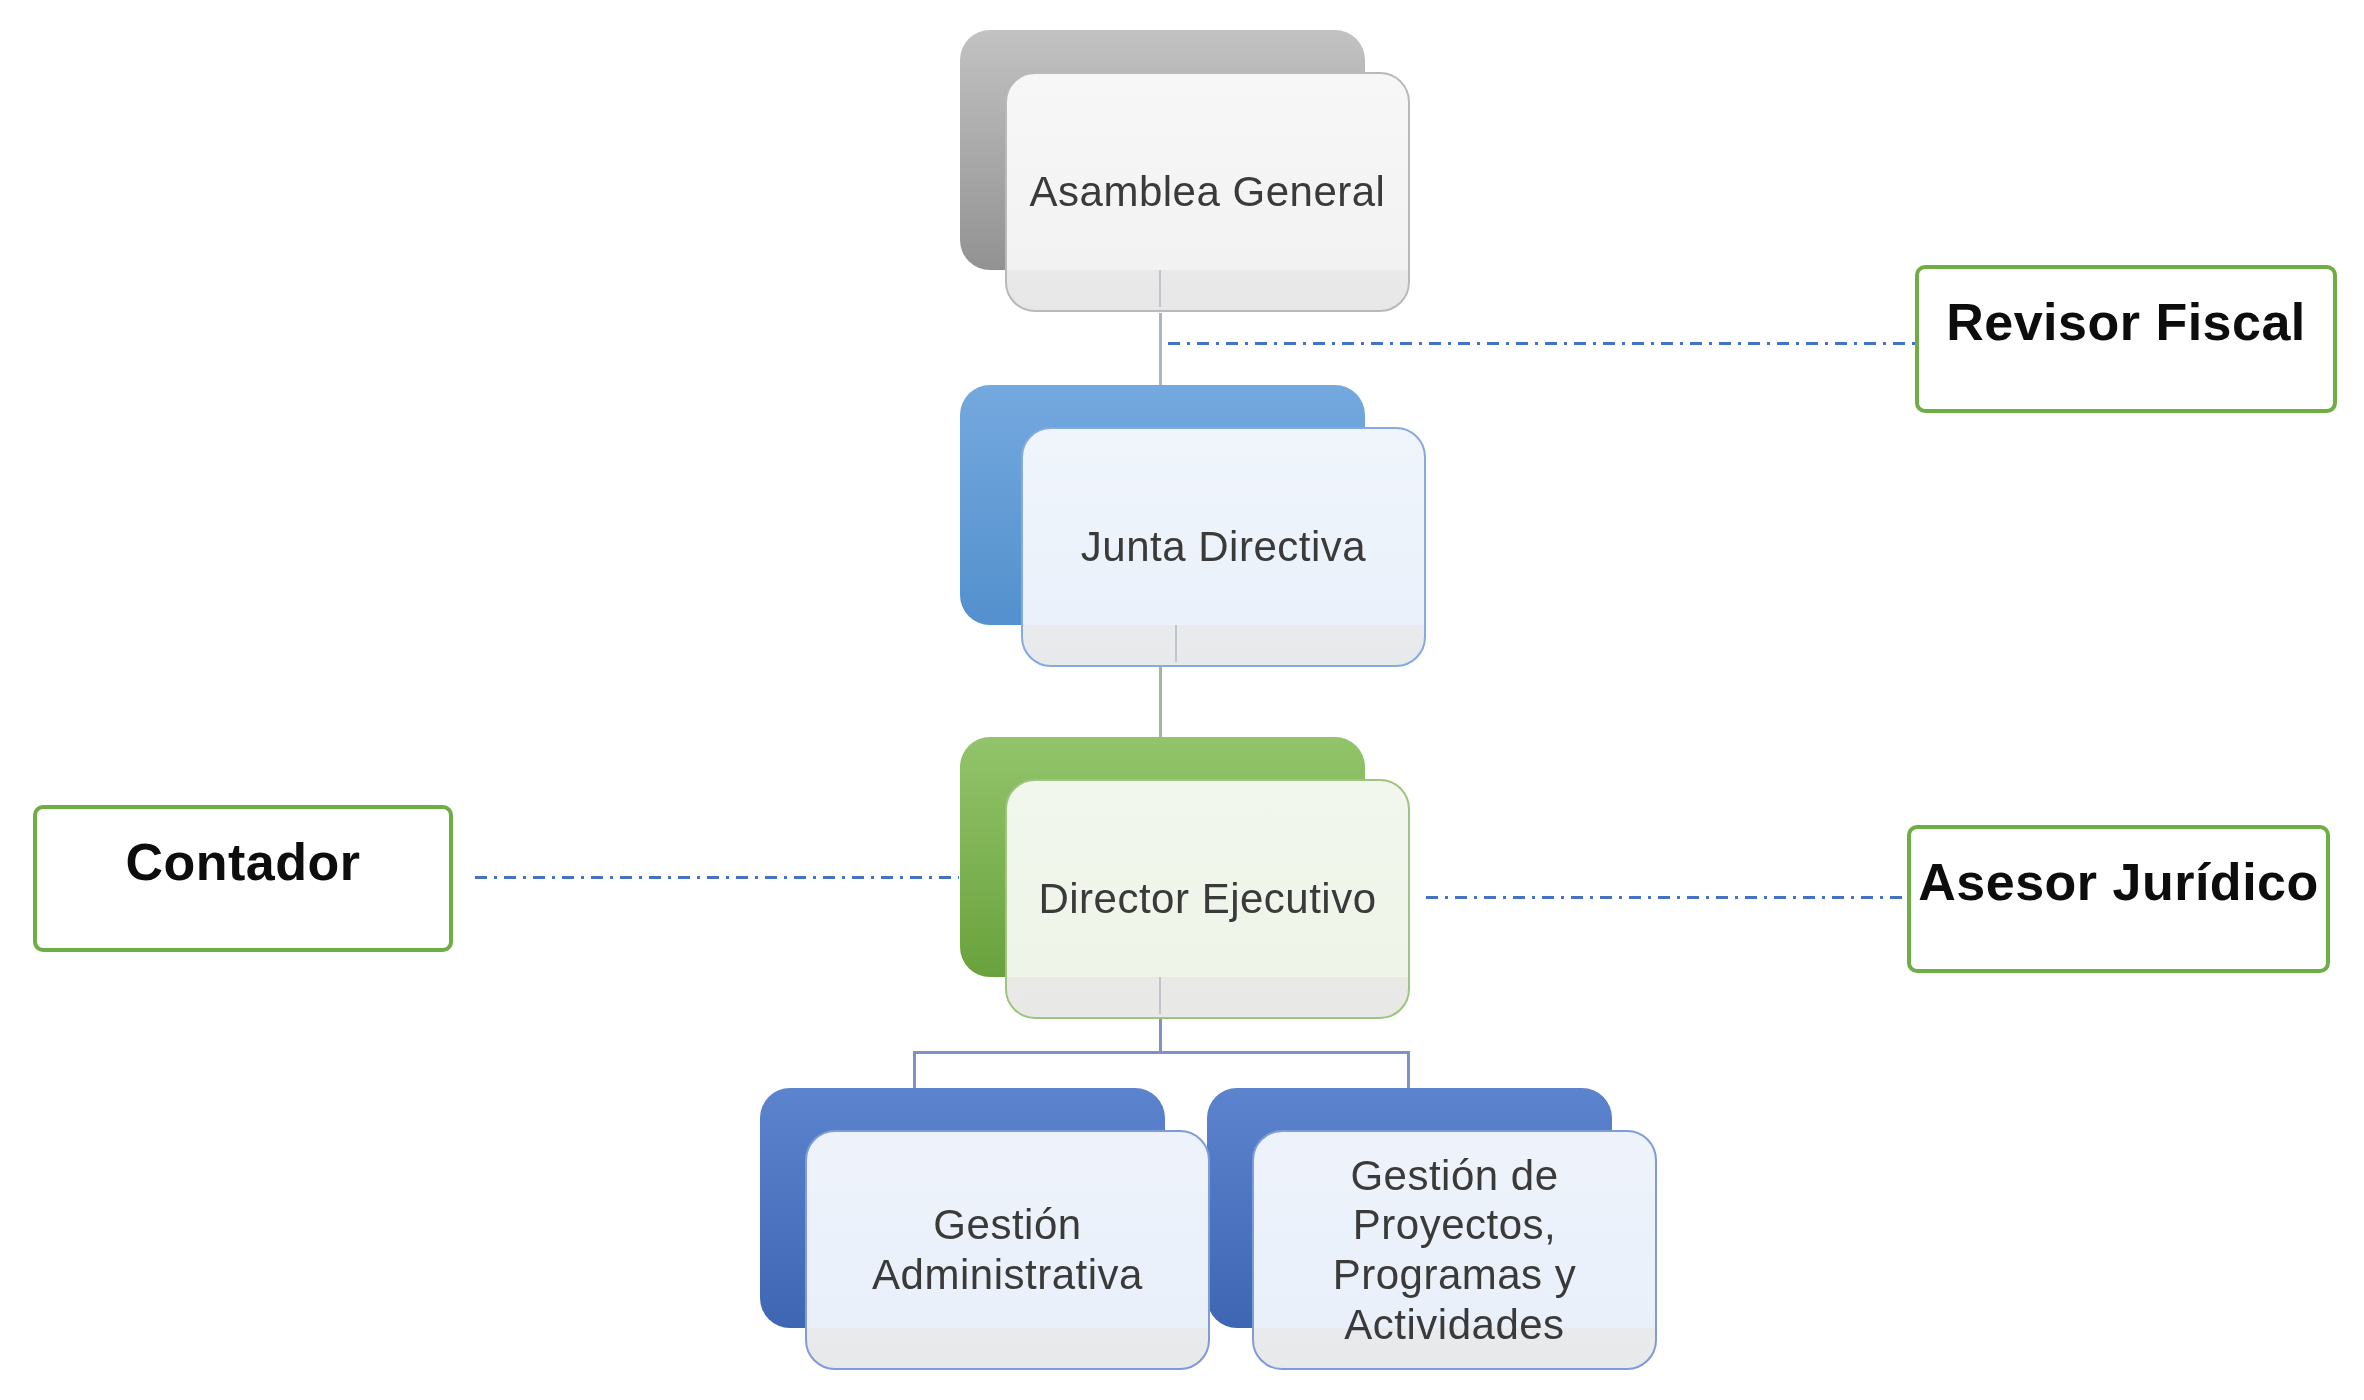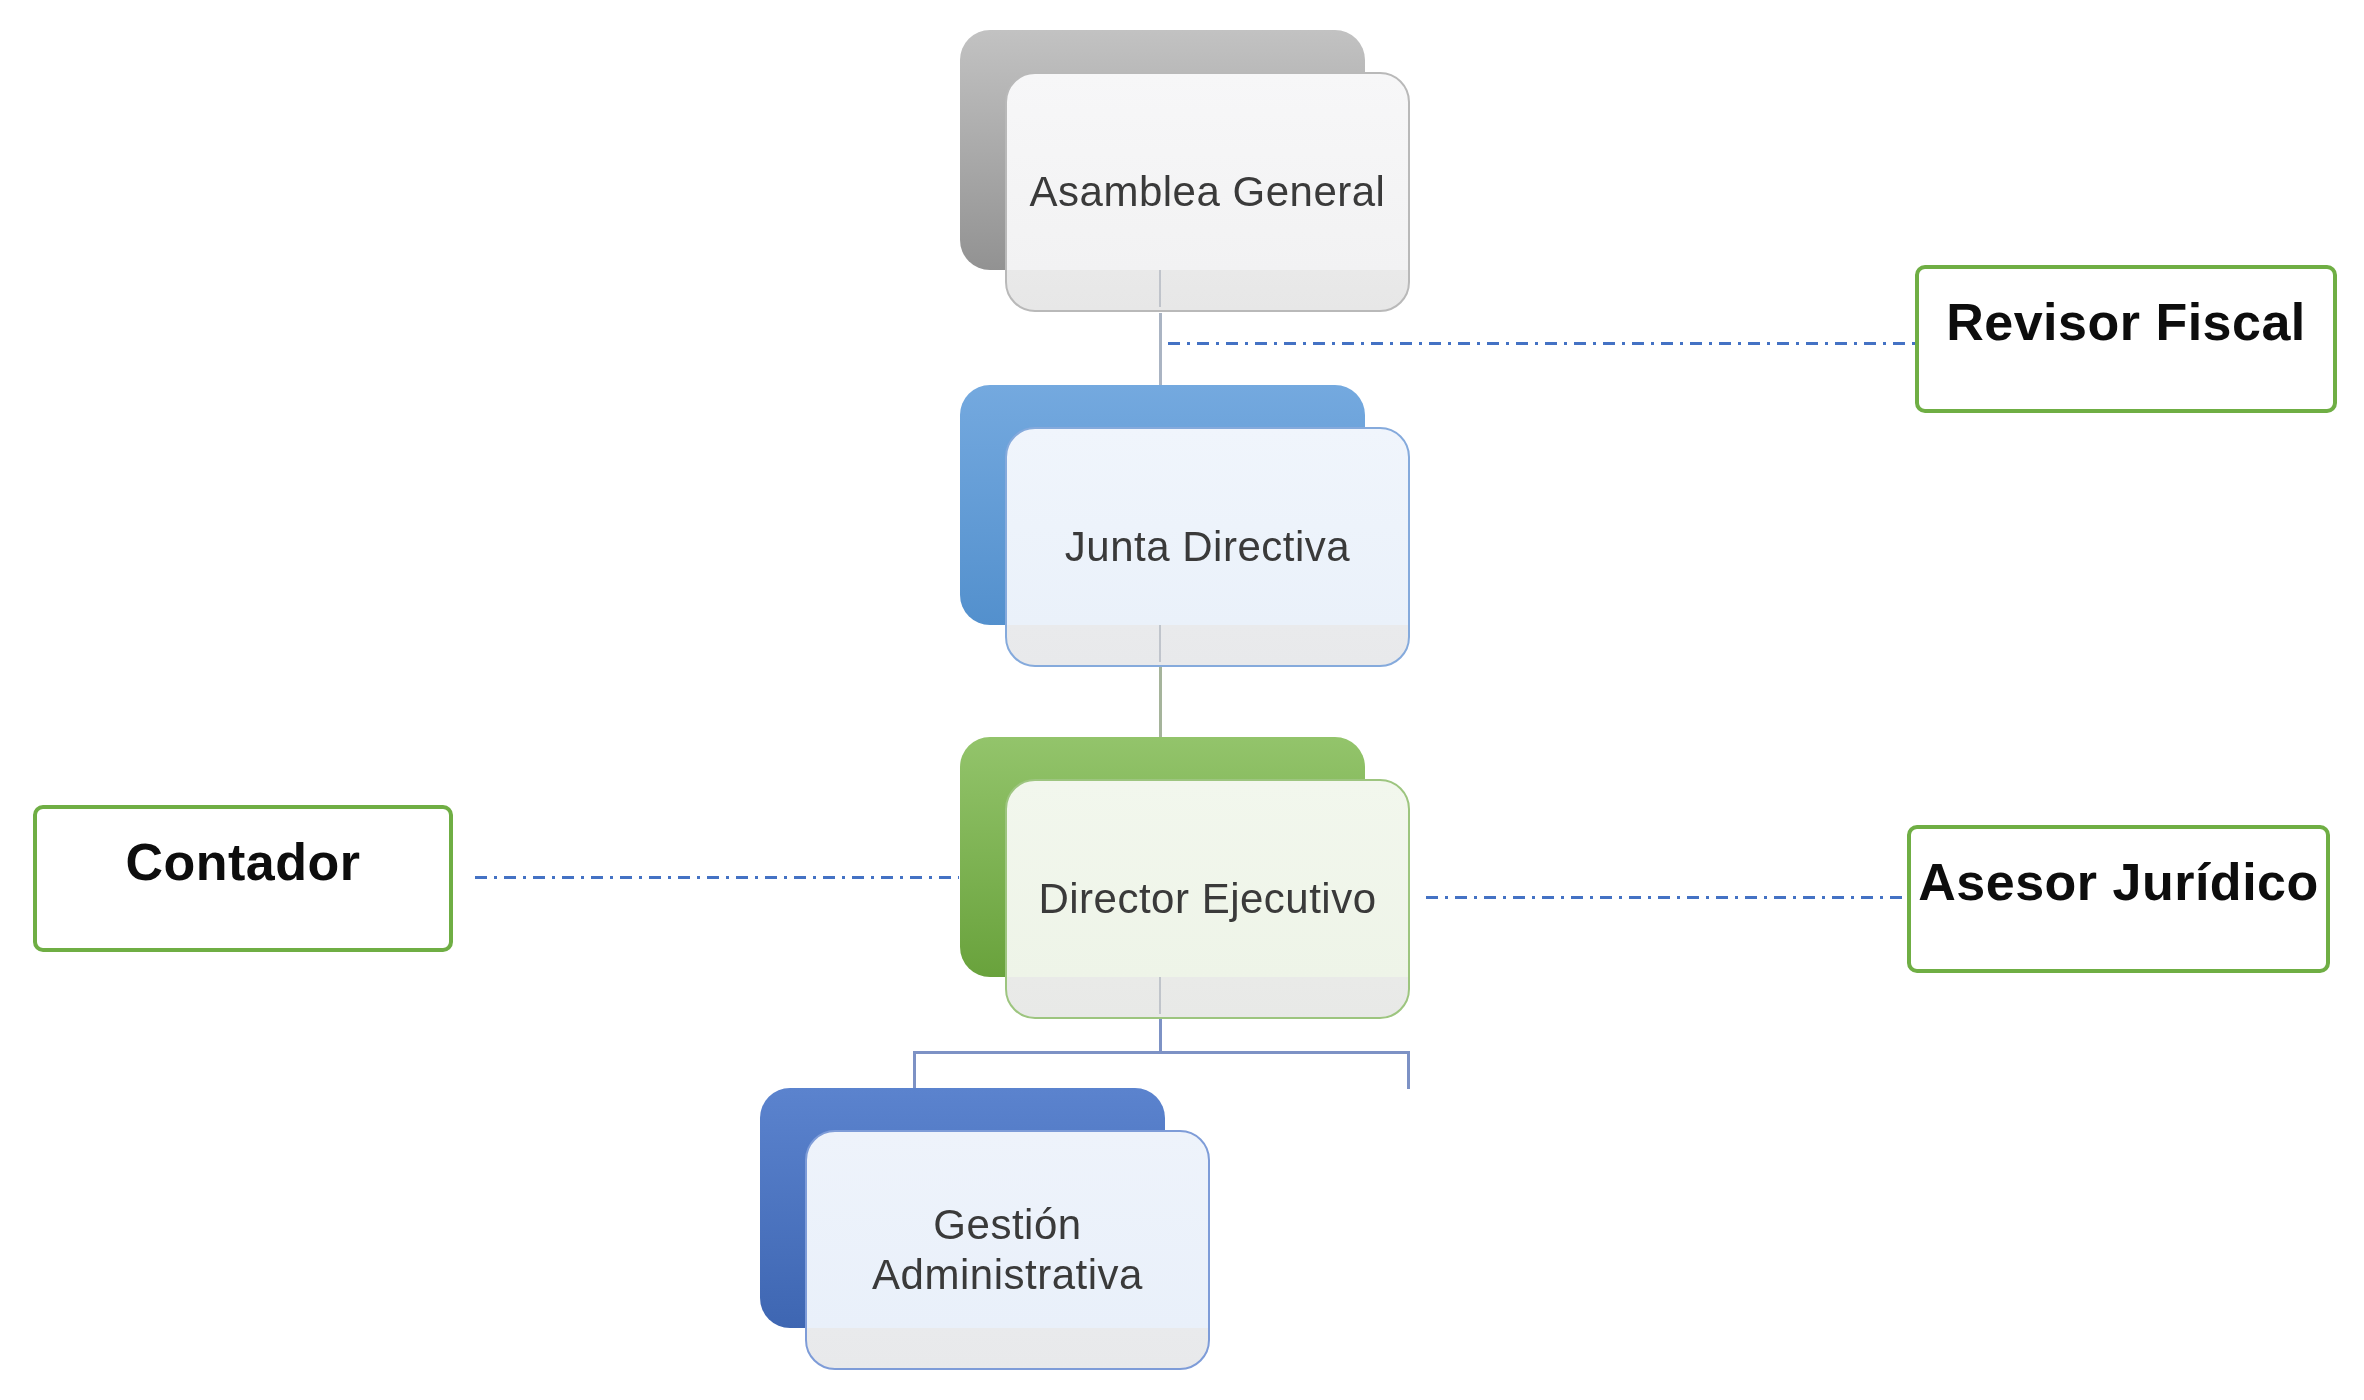--- a/index.html
+++ b/index.html
@@ -41,21 +41,21 @@
   }
   .node .seam{
     position:absolute;left:152px;top:83%;bottom:3px;width:2px;
     background:rgba(165,172,184,0.6);
   }
   
   .t-gray  .shadow{background:linear-gradient(180deg,#c2c2c2,#929292);}
   .t-gray  .card{background:linear-gradient(180deg,#f7f7f8 0%,#f2f2f3 83%,#e9e9e9 83%,#e7e7e7 100%);border:2px solid #b9b9b9;}
   
   .t-blue  .shadow{background:linear-gradient(180deg,#74a9df,#5390cd);}
-  .t-blue  .card{background:linear-gradient(180deg,#f0f5fc 0%,#eaf1fa 83%,#e9eaec 83%,#e8e9eb 100%);border:2px solid #85aadc;}
+  .t-blue  .card{background:linear-gradient(180deg,#f0f5fc 0%,#eaf1fa 83%,#e9eaec 83%,#e8e9eb 100%);border:2px solid #85aadc;margin-left:16px;}
   
   .t-green .shadow{background:linear-gradient(180deg,#93c46b,#69a23c);}
   .t-green .card{background:linear-gradient(180deg,#f2f7ed 0%,#eef4e8 83%,#e9eae8 83%,#e8e9e7 100%);border:2px solid #9dc57f;}
   
   .t-royal .shadow{background:linear-gradient(180deg,#5b83ce,#3e66b2);}
   .t-royal .card{background:linear-gradient(180deg,#eef3fb 0%,#e9f0fa 83%,#e9eaec 83%,#e8e9eb 100%);border:2px solid #7e9cd8;}
   
   .advisor{
     position:absolute;z-index:3;background:#ffffff;
     border:4px solid #6fae44;border-radius:10px;
@@ -108,20 +108,29 @@
   </div>
 
   <div class="node t-royal" style="left:712px;top:1088px;margin-left:48px;">
     <div class="shadow"></div>
     <div class="card">
       <div class="label">Gestión
 Administrativa</div>
     </div>
   </div>
 
+  <div class="node t-royal" style="left:1207px;top:1088px;">
+    <div class="shadow"></div>
+    <div class="card">
+      <div class="label">Gestión de
+Proyectos,
+Programas y
+Actividades</div>
+    </div>
+  </div>
 
   <div class="advisor" style="left:1915px;top:265px;width:422px;height:148px;">
     <div class="label">Revisor Fiscal</div>
   </div>
 
   <div class="advisor" style="left:33px;top:805px;width:420px;height:147px;">
     <div class="label">Contador</div>
   </div>
 
   <div class="advisor" style="left:1907px;top:825px;width:423px;height:148px;">

